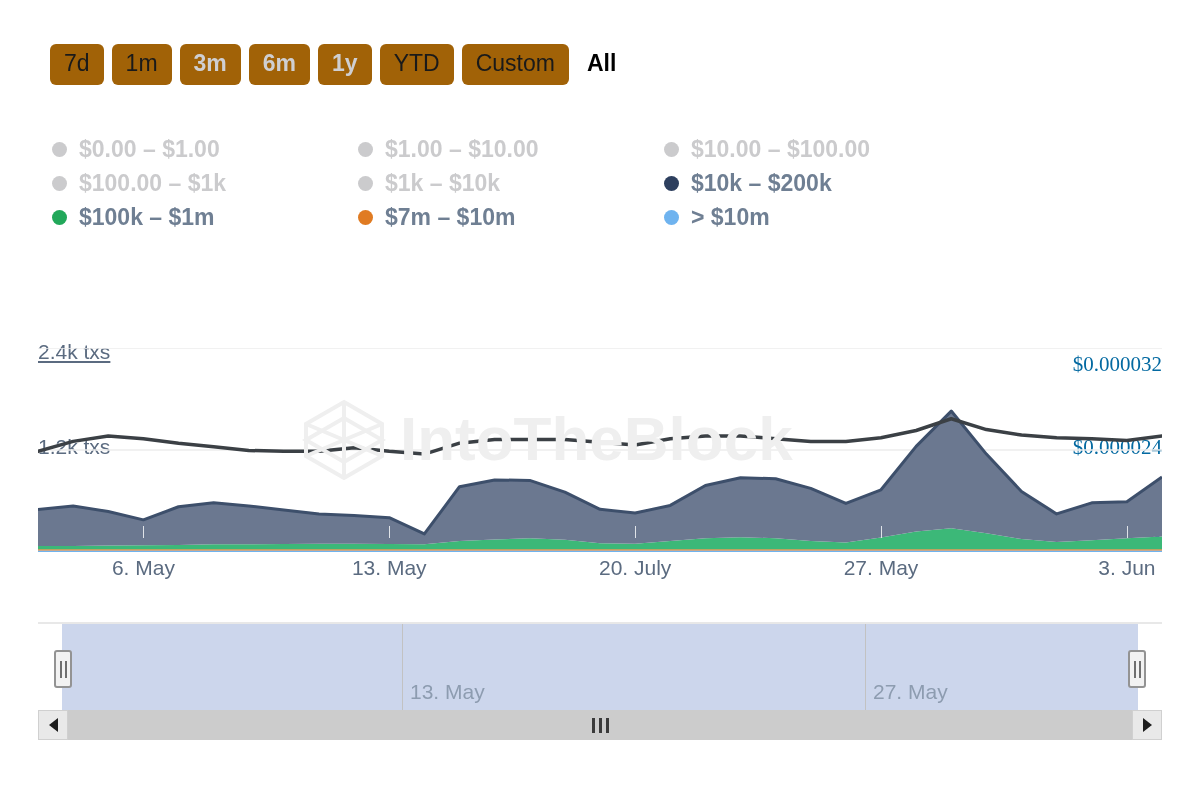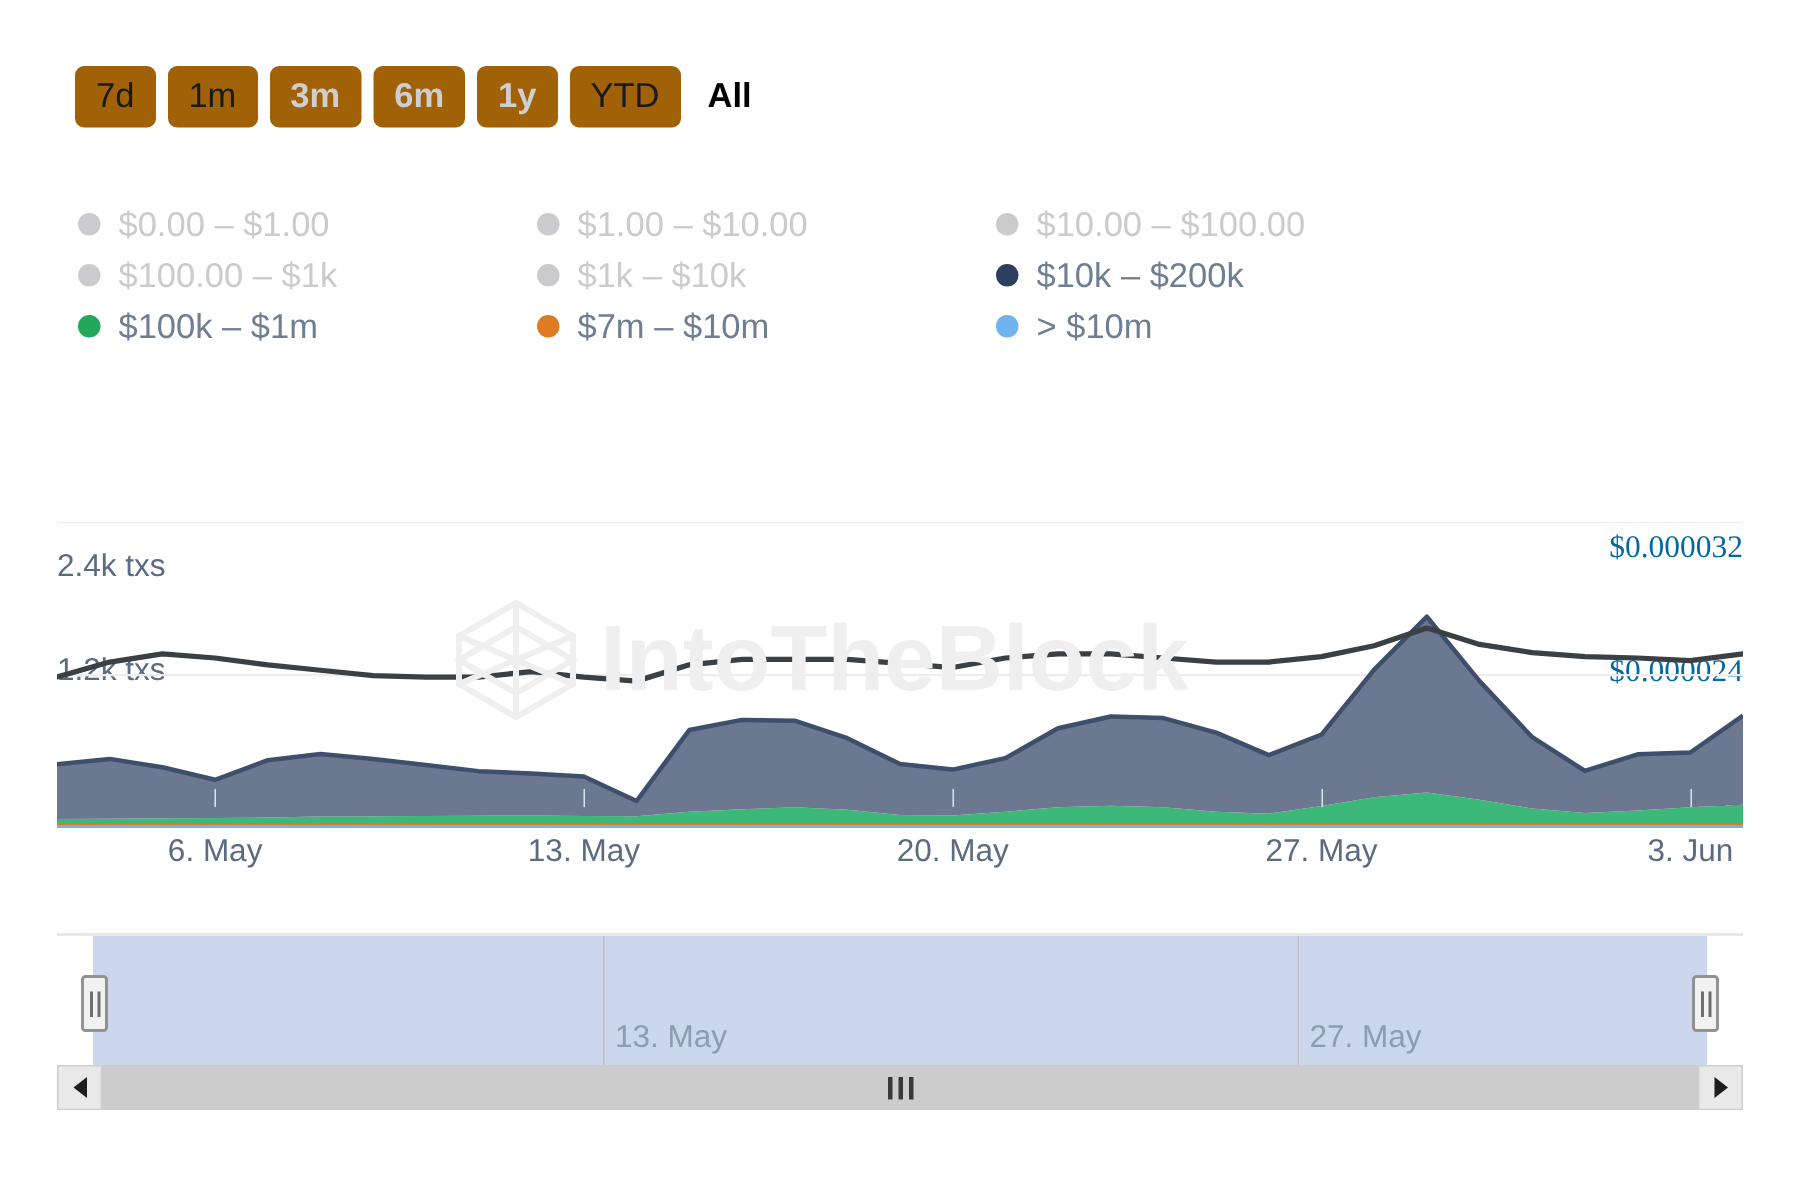--- a/index.html
+++ b/index.html
@@ -58,20 +58,21 @@
     width: 960px;
     display: flex;
     flex-wrap: wrap;
   }
   .legend-item {
     display: flex;
     align-items: center;
     width: 306px;
     height: 34px;
     cursor: pointer;
+    font-weight: bold;
   }
   .legend-dot {
     width: 15px; height: 15px;
     border-radius: 50%;
     flex: none;
     margin-right: 12px;
   }
   .legend-label {
     font-size: 23px;
     color: #6f7f93;
@@ -211,20 +212,21 @@
 
 <div id="app">
 
   <div class="range-bar">
       <button class="range-btn">7d</button>
       <button class="range-btn">1m</button>
       <button class="range-btn disabled">3m</button>
       <button class="range-btn disabled">6m</button>
       <button class="range-btn disabled">1y</button>
       <button class="range-btn">YTD</button>
+      <button class="range-btn">Custom</button>
       <button class="range-btn selected">All</button>
     </div>
 
   <div class="legend">
       <div class="legend-item off">
         <span class="legend-dot" style="background: rgb(203, 203, 205);"></span>
         <span class="legend-label">$0.00 – $1.00</span>
       </div>
       <div class="legend-item off">
         <span class="legend-dot" style="background: rgb(203, 203, 205);"></span>
@@ -255,21 +257,21 @@
         <span class="legend-label">$7m – $10m</span>
       </div>
       <div class="legend-item">
         <span class="legend-dot" style="background: rgb(111, 179, 239);"></span>
         <span class="legend-label">&gt; $10m</span>
       </div>
     </div>
 
   <div class="chart-wrap">
 
-    <div class="axis-label" style="left:38px; top:36px;">2.4k txs</div>
+    <div class="axis-label" style="left:38px; top:10px;text-decoration:underline;">2.4k txs</div>
     <div class="axis-label" style="left:38px; top:105px;">1.2k txs</div>
     <div class="axis-label" style="left:38px; top:188px;">0 txs</div>
 
     <div class="axis-label right" style="right:38px; top:22px;">$0.000032</div>
     <div class="axis-label right" style="right:38px; top:105px;">$0.000024</div>
     <div class="axis-label right" style="right:38px; top:188px;">$0.000016</div>
 
     <div class="plot">
       <svg id="plot-svg" width="1124" height="204" viewBox="0 0 1124 204" preserveAspectRatio="none">
           <line x1="0" y1="204" x2="1124" y2="204" stroke="#ededed" stroke-width="1.5"></line>
@@ -283,21 +285,21 @@
           <path d="M0,103.36 L35.125,93.38666666666668 L70.25,87.94666666666667 L105.375,90.66666666666666 L140.5,95.19999999999997 L175.625,98.82666666666664 L210.75,102.45333333333332 L245.875,103.36 L281,103.36 L316.125,99.73333333333335 L351.25,103.36 L386.375,106.08 L421.5,95.19999999999997 L456.625,91.57333333333334 L491.75,91.57333333333334 L526.875,91.57333333333334 L562,94.29333333333332 L597.125,97.01333333333332 L632.25,90.66666666666666 L667.375,87.94666666666667 L702.5,87.94666666666667 L737.625,90.66666666666666 L772.75,93.38666666666668 L807.875,93.38666666666668 L843,89.75999999999999 L878.125,82.50666666666666 L913.25,70.72 L948.375,81.60000000000001 L983.5,87.03999999999999 L1018.625,89.75999999999999 L1053.75,90.66666666666666 L1088.875,92.47999999999999 L1124,87.94666666666667" fill="none" stroke="#3b4045" stroke-width="3.5" stroke-linejoin="round" stroke-linecap="round"></path>
         </svg>
     </div>
 
     <div id="xaxis">
         <div style="position: absolute; top: 196px; width: 1px; height: 12px; background: rgb(223, 227, 232); left: 143.431px;"></div>
         <div class="axis-label" style="top: 226px; left: 143.431px; transform: translateX(-50%);">6. May</div>
         <div style="position: absolute; top: 196px; width: 1px; height: 12px; background: rgb(223, 227, 232); left: 389.25px;"></div>
         <div class="axis-label" style="top: 226px; left: 389.25px; transform: translateX(-50%);">13. May</div>
         <div style="position: absolute; top: 196px; width: 1px; height: 12px; background: rgb(223, 227, 232); left: 635.181px;"></div>
-        <div class="axis-label" style="top: 226px; left: 635.181px; transform: translateX(-50%);">20. May</div>
+        <div class="axis-label" style="top: 226px; left: 635.181px; transform: translateX(-50%);">20. July</div>
         <div style="position: absolute; top: 196px; width: 1px; height: 12px; background: rgb(223, 227, 232); left: 881px;"></div>
         <div class="axis-label" style="top: 226px; left: 881px; transform: translateX(-50%);">27. May</div>
         <div style="position: absolute; top: 196px; width: 1px; height: 12px; background: rgb(223, 227, 232); left: 1126.93px;"></div>
         <div class="axis-label" style="top: 226px; left: 1126.93px; transform: translateX(-50%);">3. Jun</div>
       </div>
   </div>
 
   <div class="watermark">
     <svg width="560" height="84" viewBox="0 0 560 84">
       <g fill="none" stroke="#efefef" stroke-width="4">

